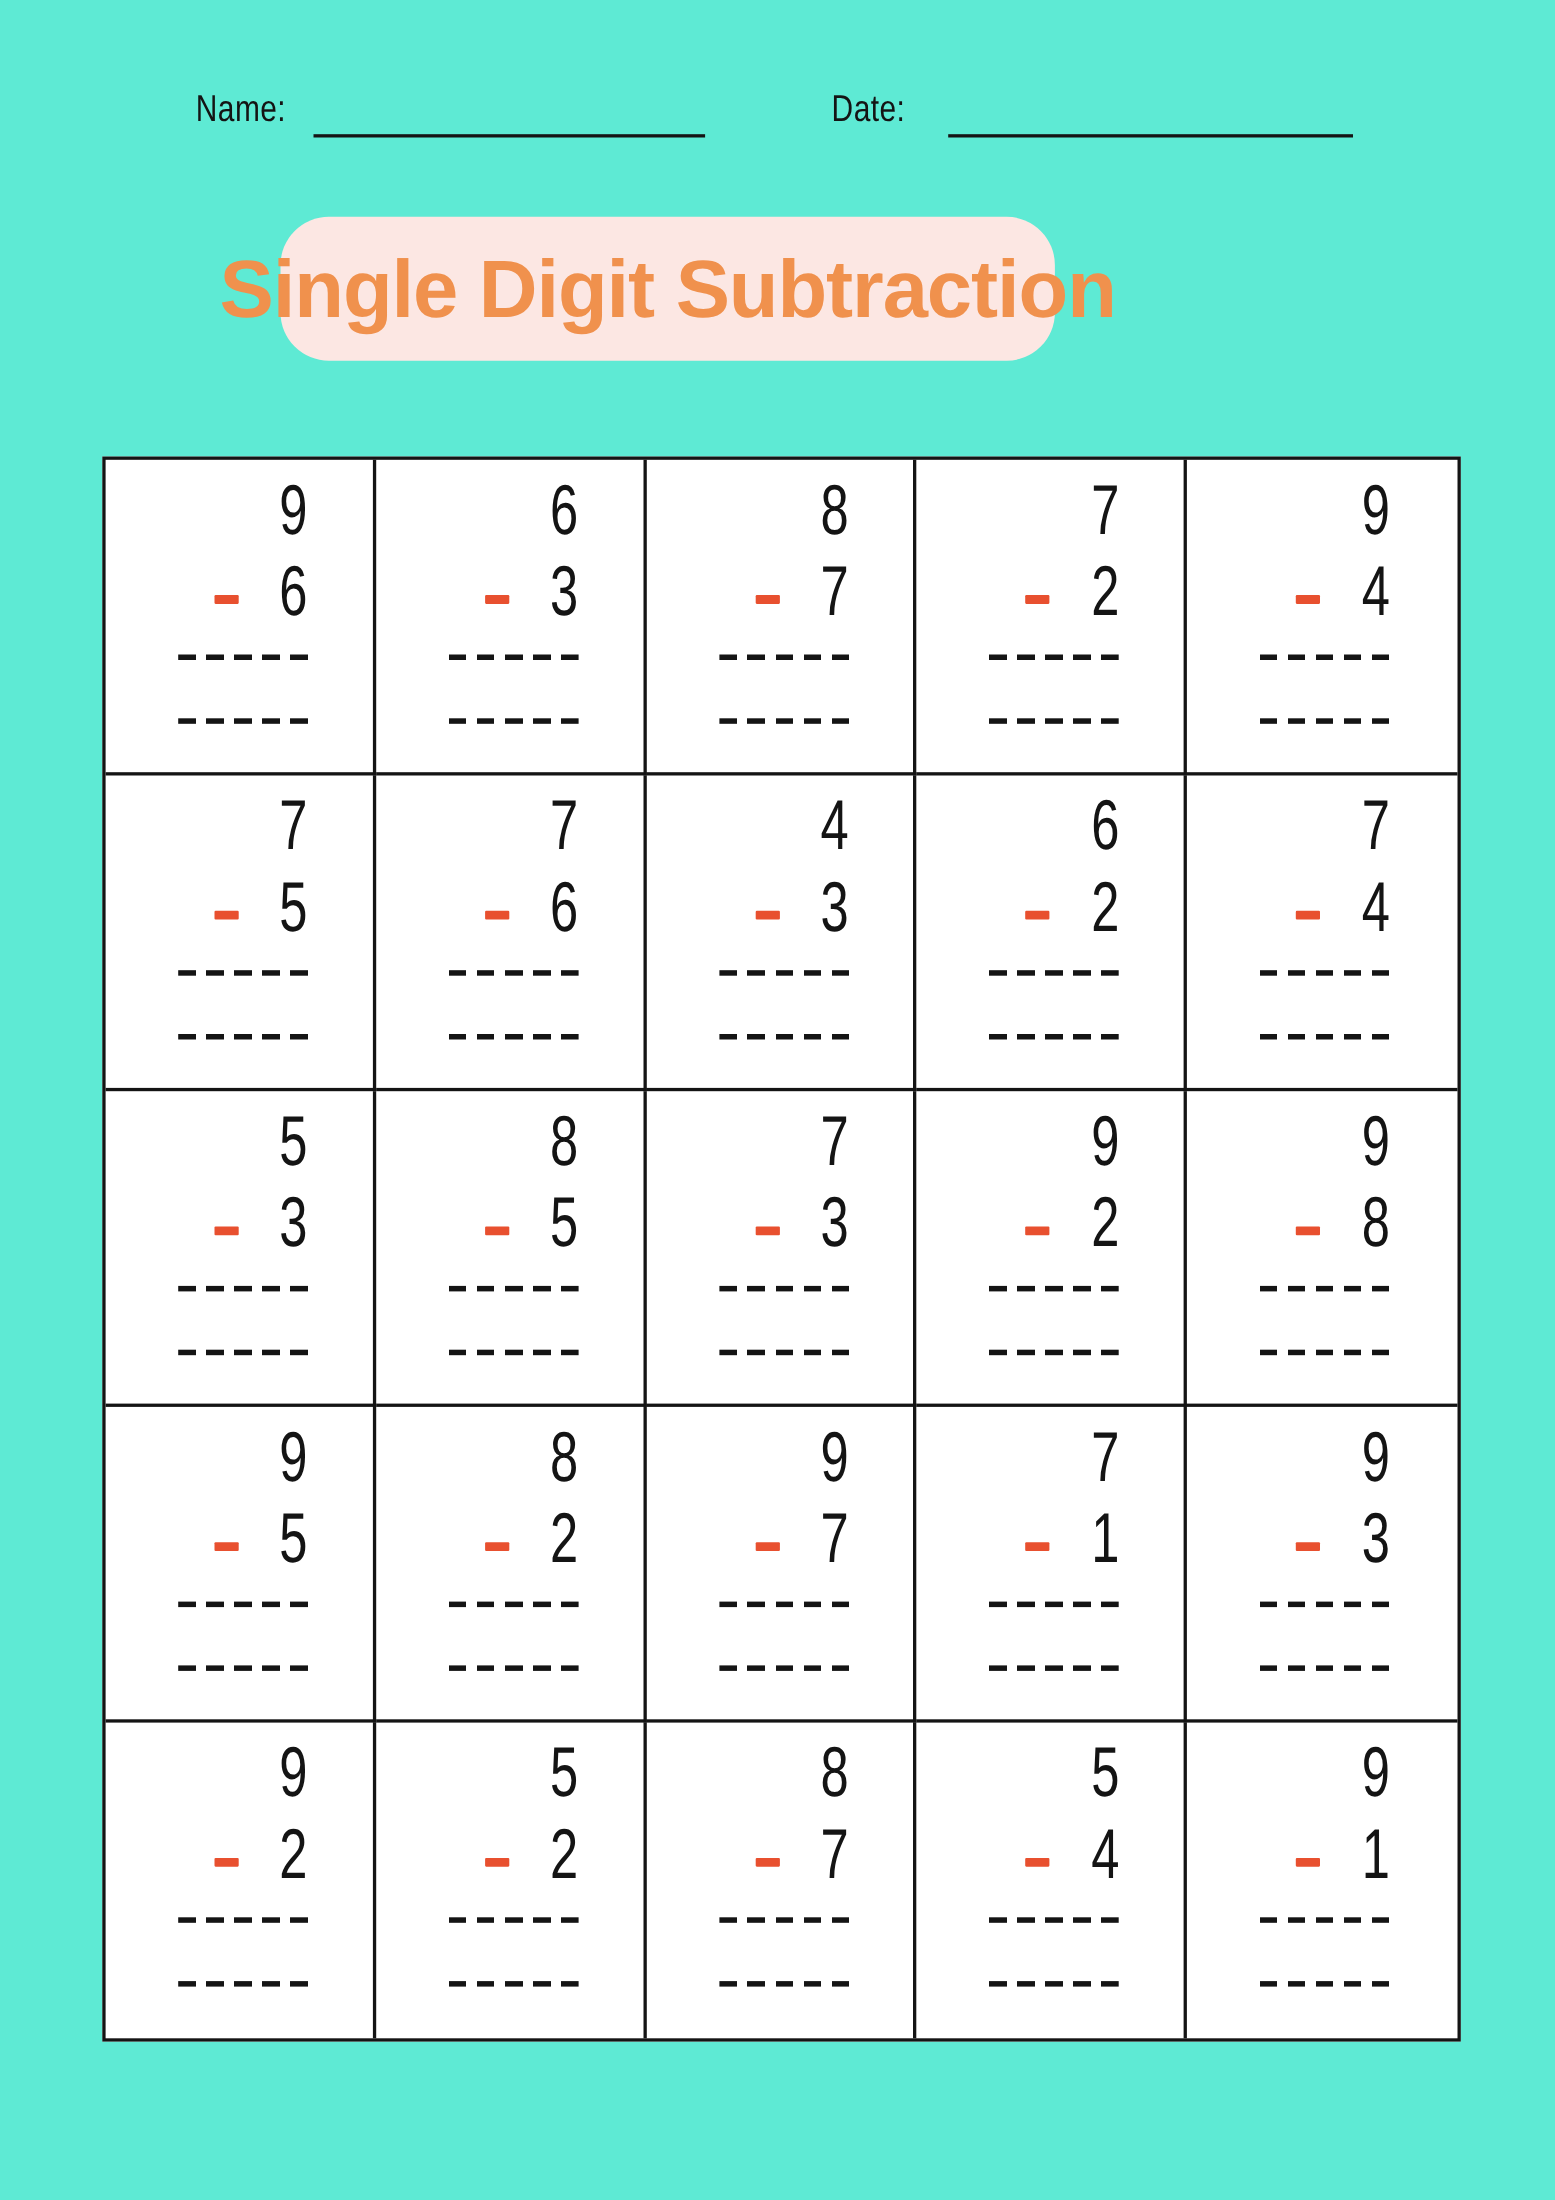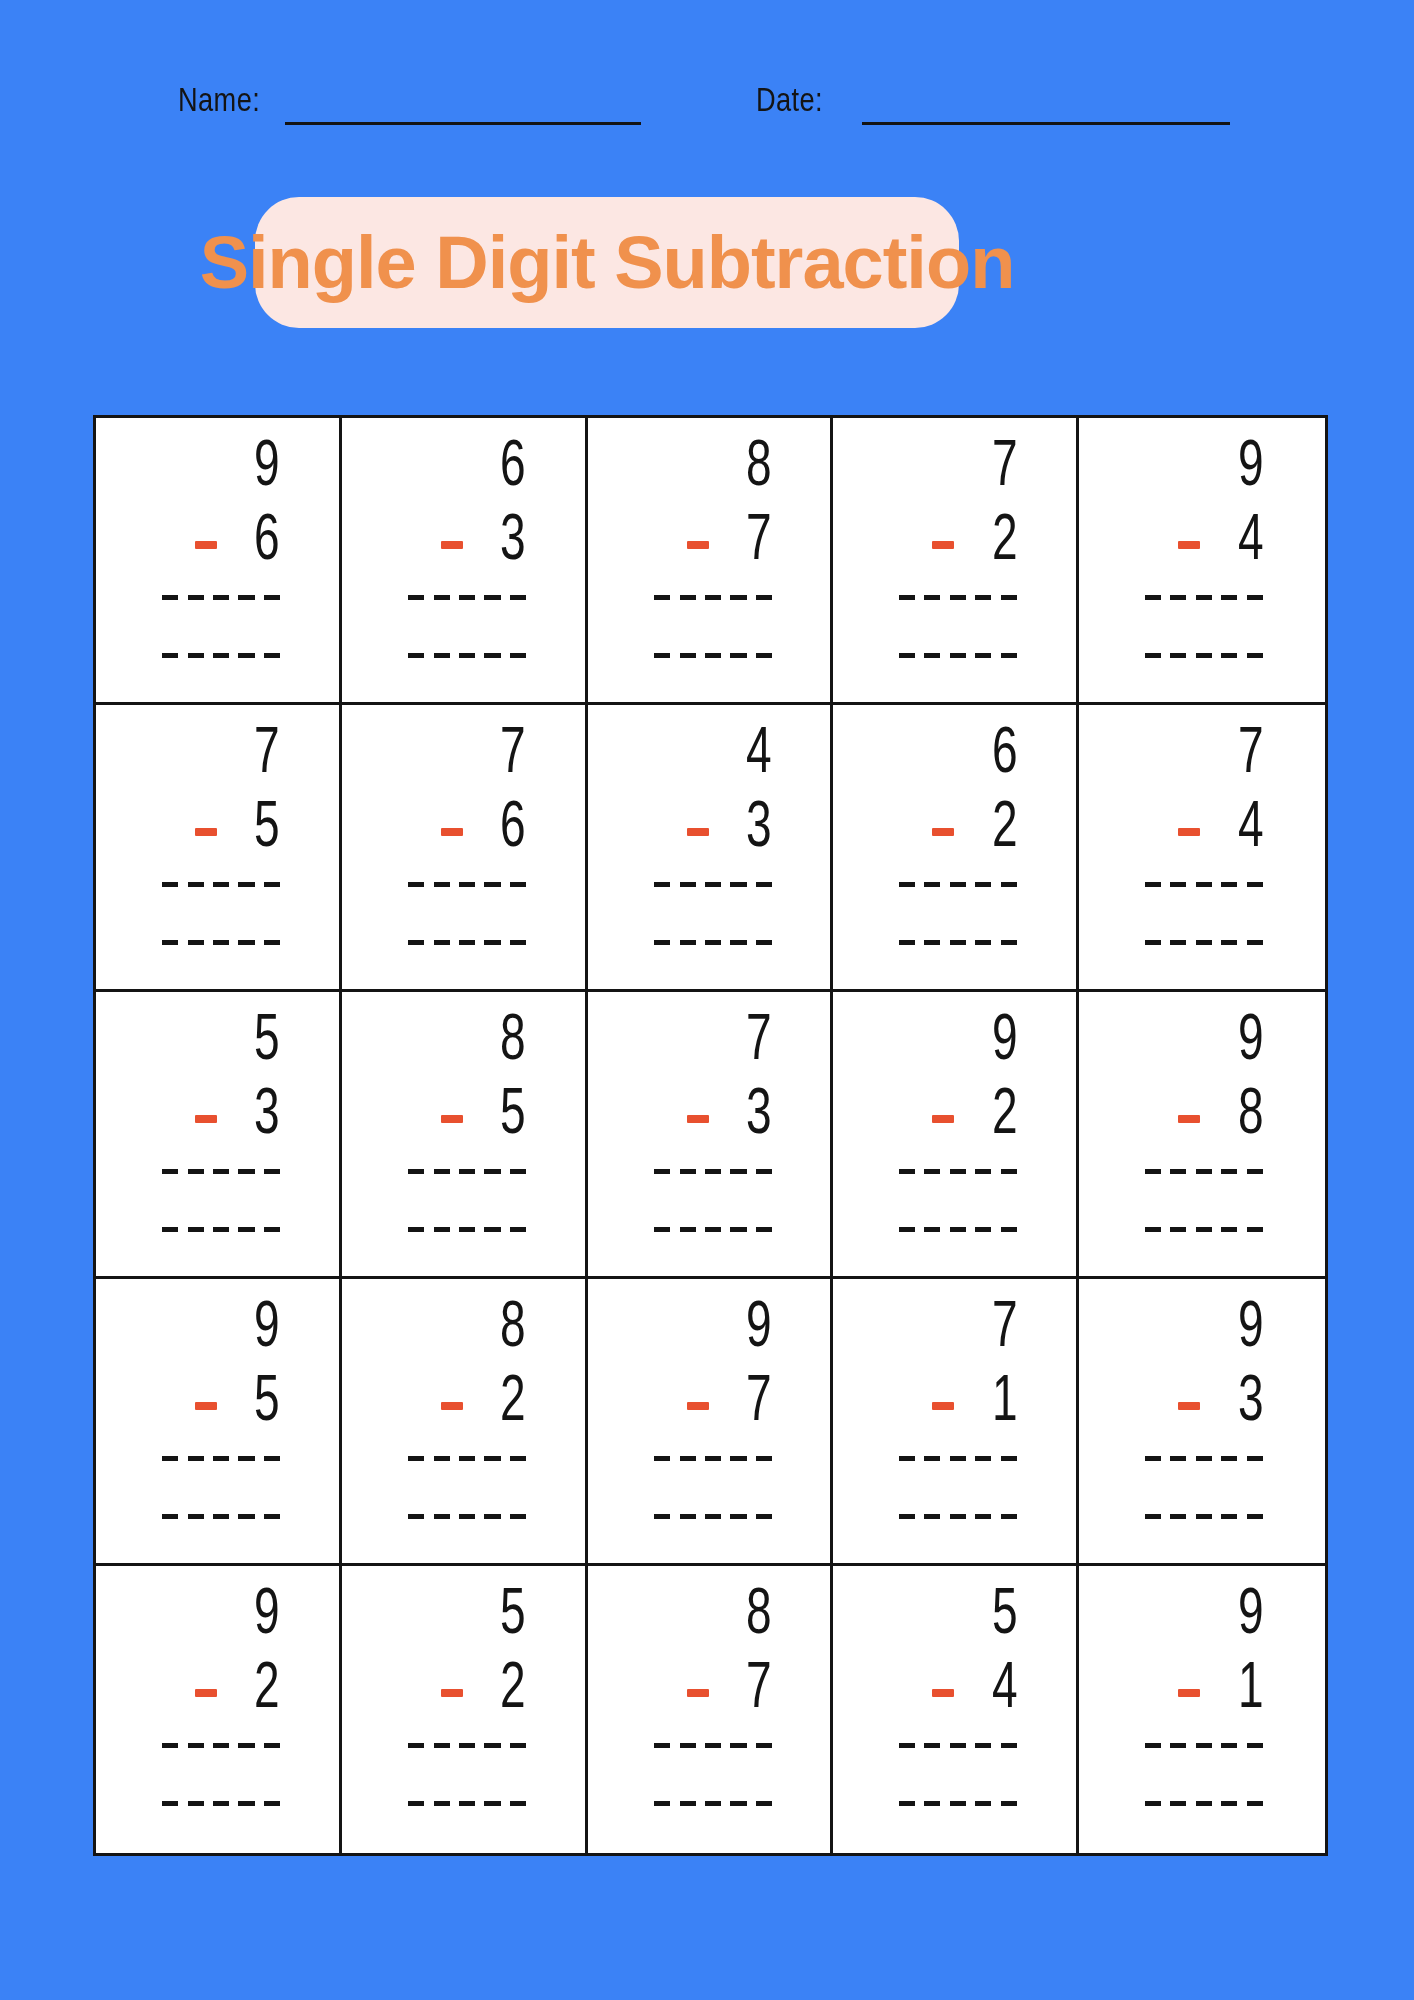--- a/index.html
+++ b/index.html
@@ -1,19 +1,19 @@
 <!DOCTYPE html>
 <html style="--accent: #F0914D; --band: #FCE7E3; --minus: #E8502F;"><head>
 <meta charset="utf-8">
 <style>
   html,body{margin:0;padding:0;background:#ffffff;}
   .page{
     position:relative;
     width:1414px;height:2000px;
-    background:#3b82f6;
+    background:#5eead4;
     font-family:"Liberation Sans",sans-serif;
     color:#141414;
     overflow:hidden;
   }
   
   .hdr-label{
     position:absolute;
     top:80px;
     font-size:34px;
     letter-spacing:0.5px;

